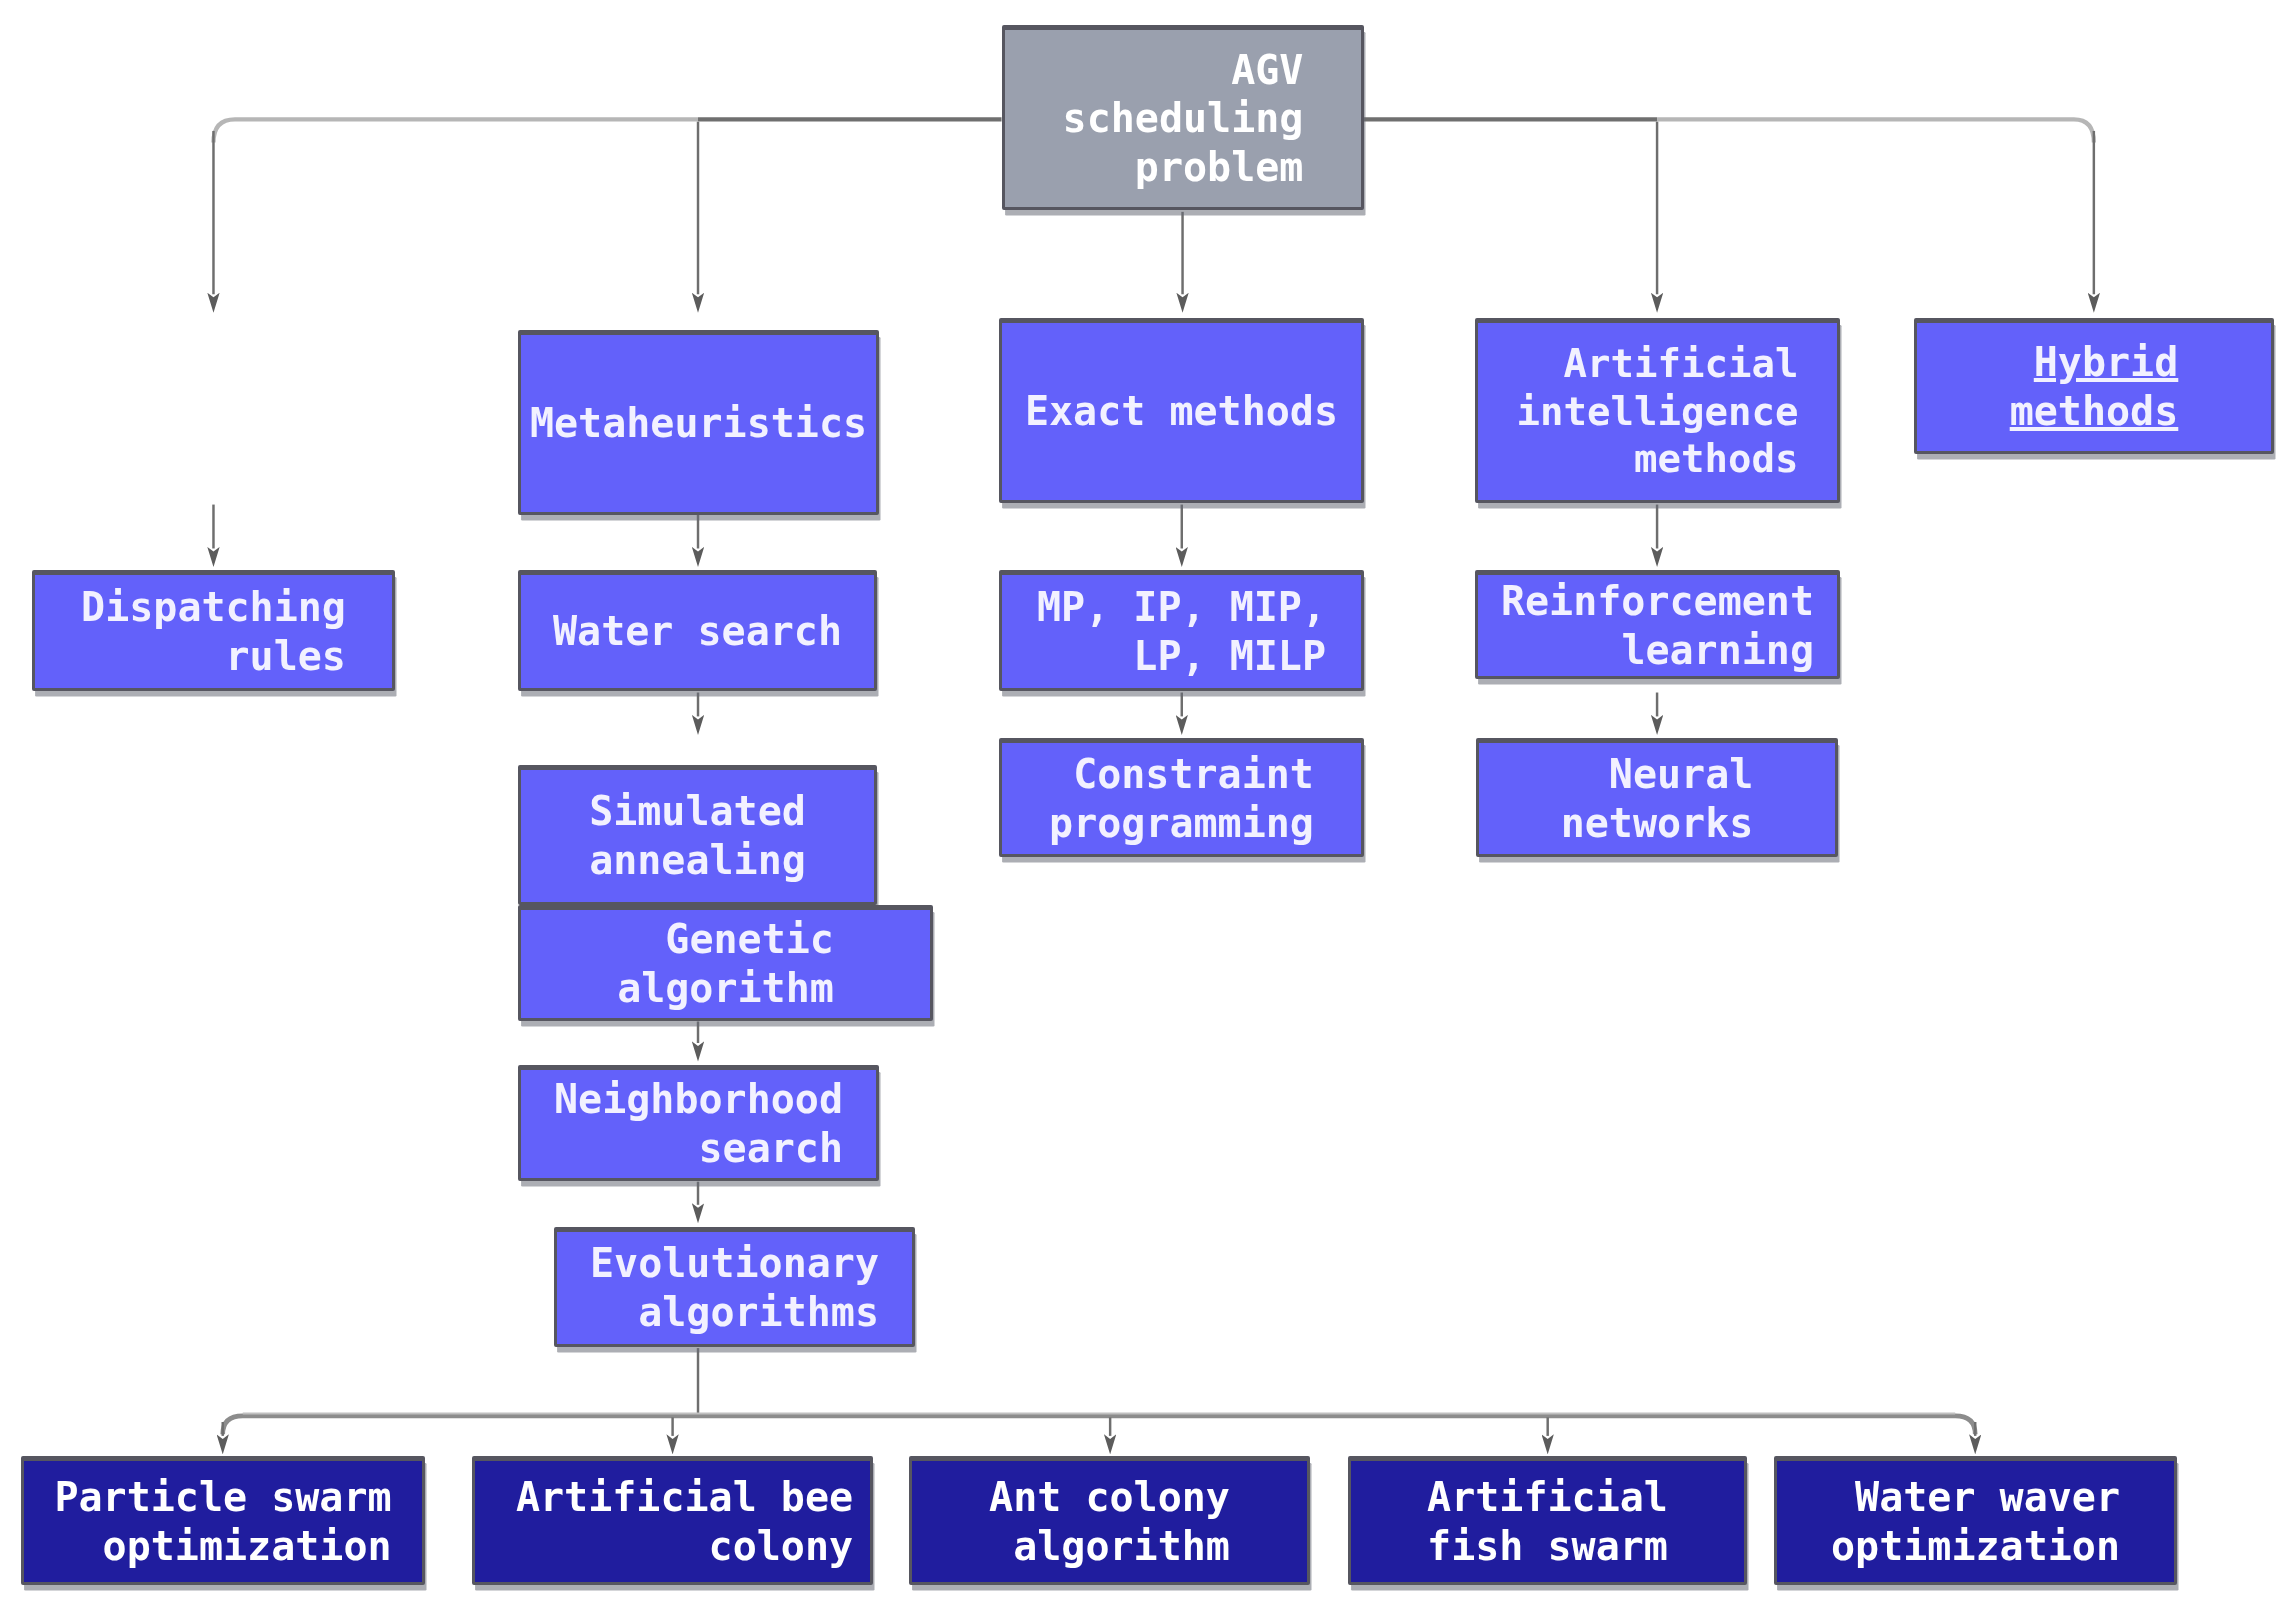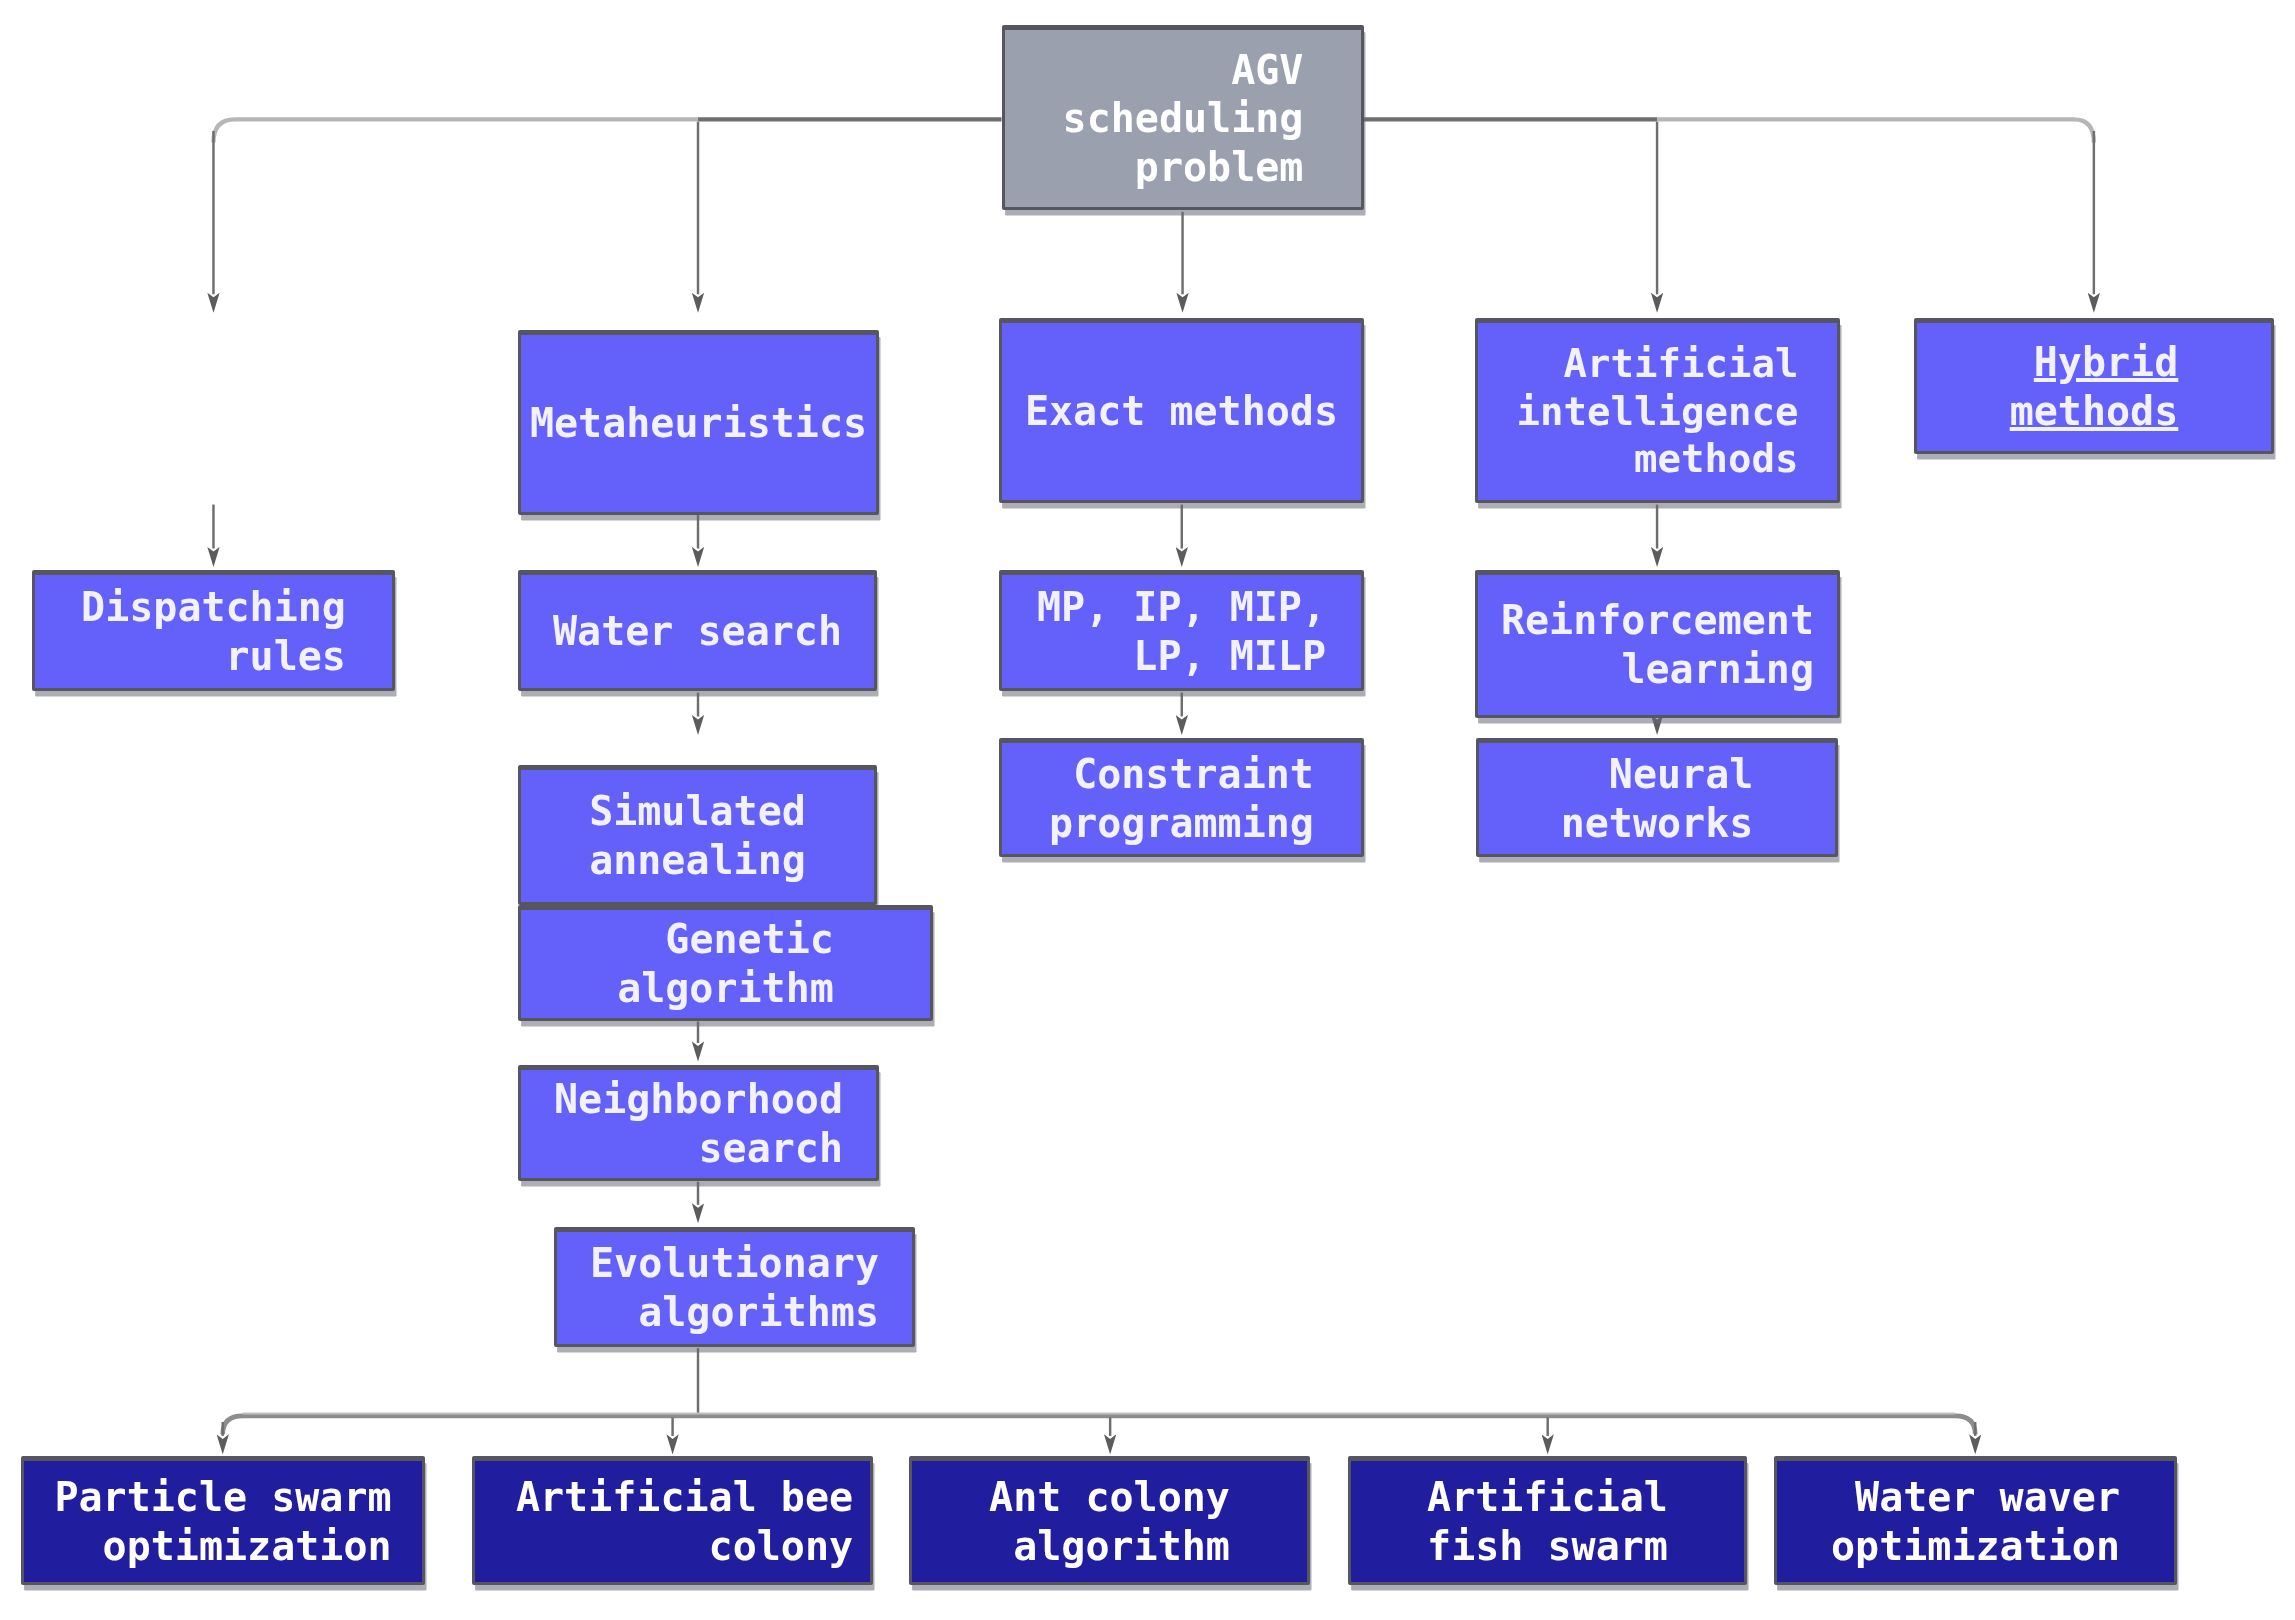--- a/index.html
+++ b/index.html
@@ -73,21 +73,21 @@
 intelligence
 methods</div>
   <div class="node blue" style="left:1914px;top:318px;width:360px;height:136px;text-decoration:underline;">Hybrid
 methods</div>
 
   <div class="node blue" style="left:32px;top:570px;width:363px;height:121px;">Dispatching
 rules</div>
   <div class="node blue" style="left:518px;top:570px;width:359px;height:121px;">Water search</div>
   <div class="node blue" style="left:999px;top:570px;width:365px;height:121px;">MP, IP, MIP,
 LP, MILP</div>
-  <div class="node blue" style="left:1475px;top:570px;width:365px;height:148px;">Reinforcement
+  <div class="node blue" style="left:1475px;top:570px;width:365px;height:109px;">Reinforcement
 learning</div>
 
   <div class="node blue" style="left:518px;top:765px;width:359px;height:140px;">Simulated
 annealing</div>
   <div class="node blue" style="left:999px;top:738px;width:365px;height:119px;">Constraint
 programming</div>
   <div class="node blue" style="left:1476px;top:738px;width:362px;height:119px;">Neural
 networks</div>
 
   <div class="node blue" style="left:518px;top:905px;width:415px;height:116px;">Genetic

